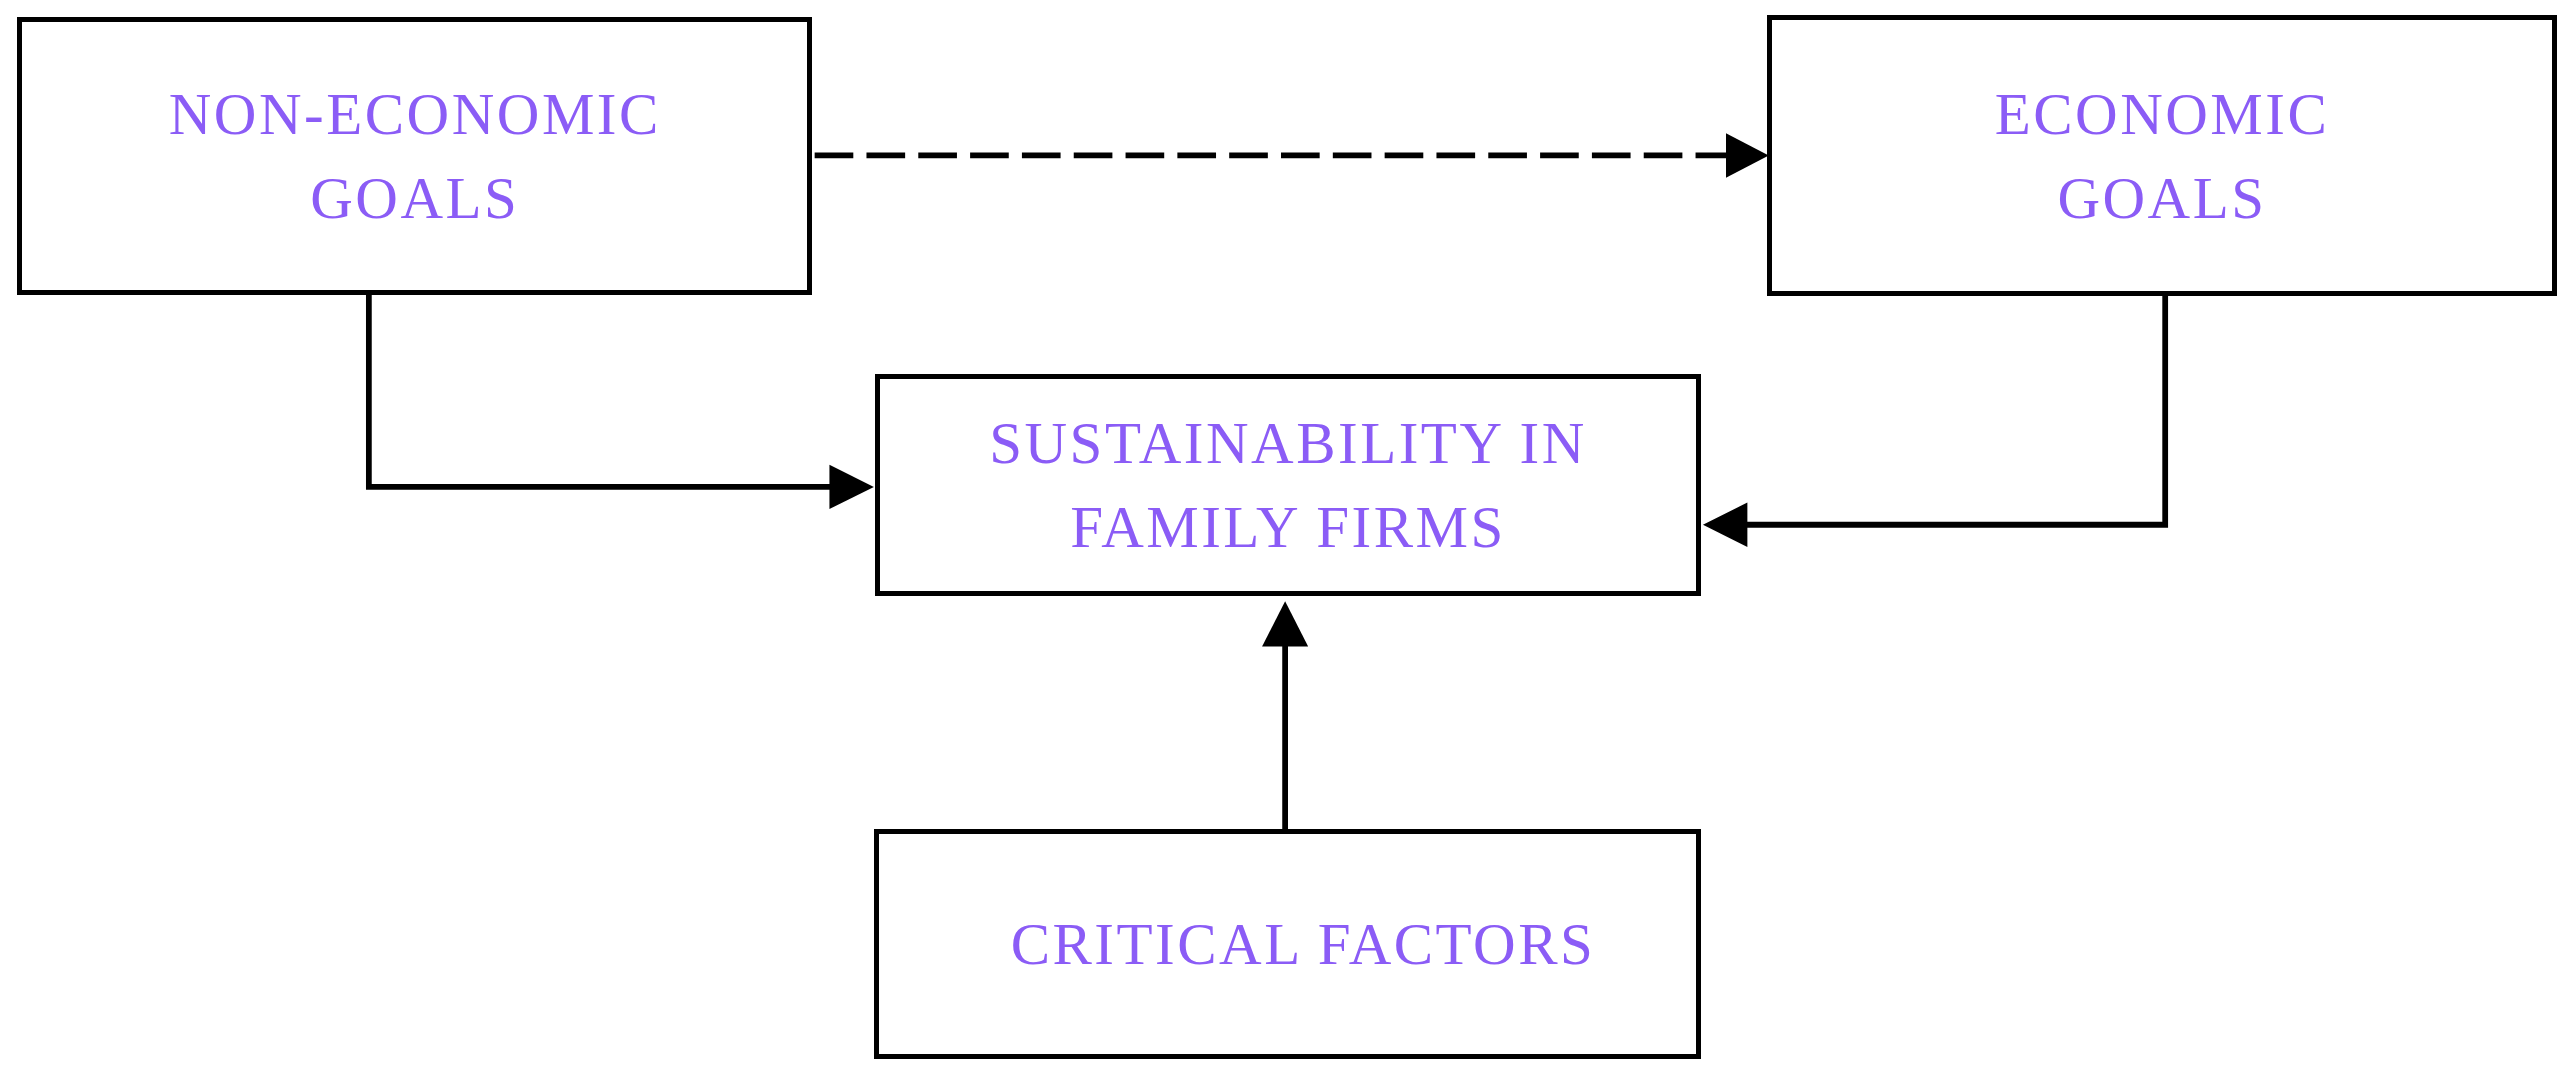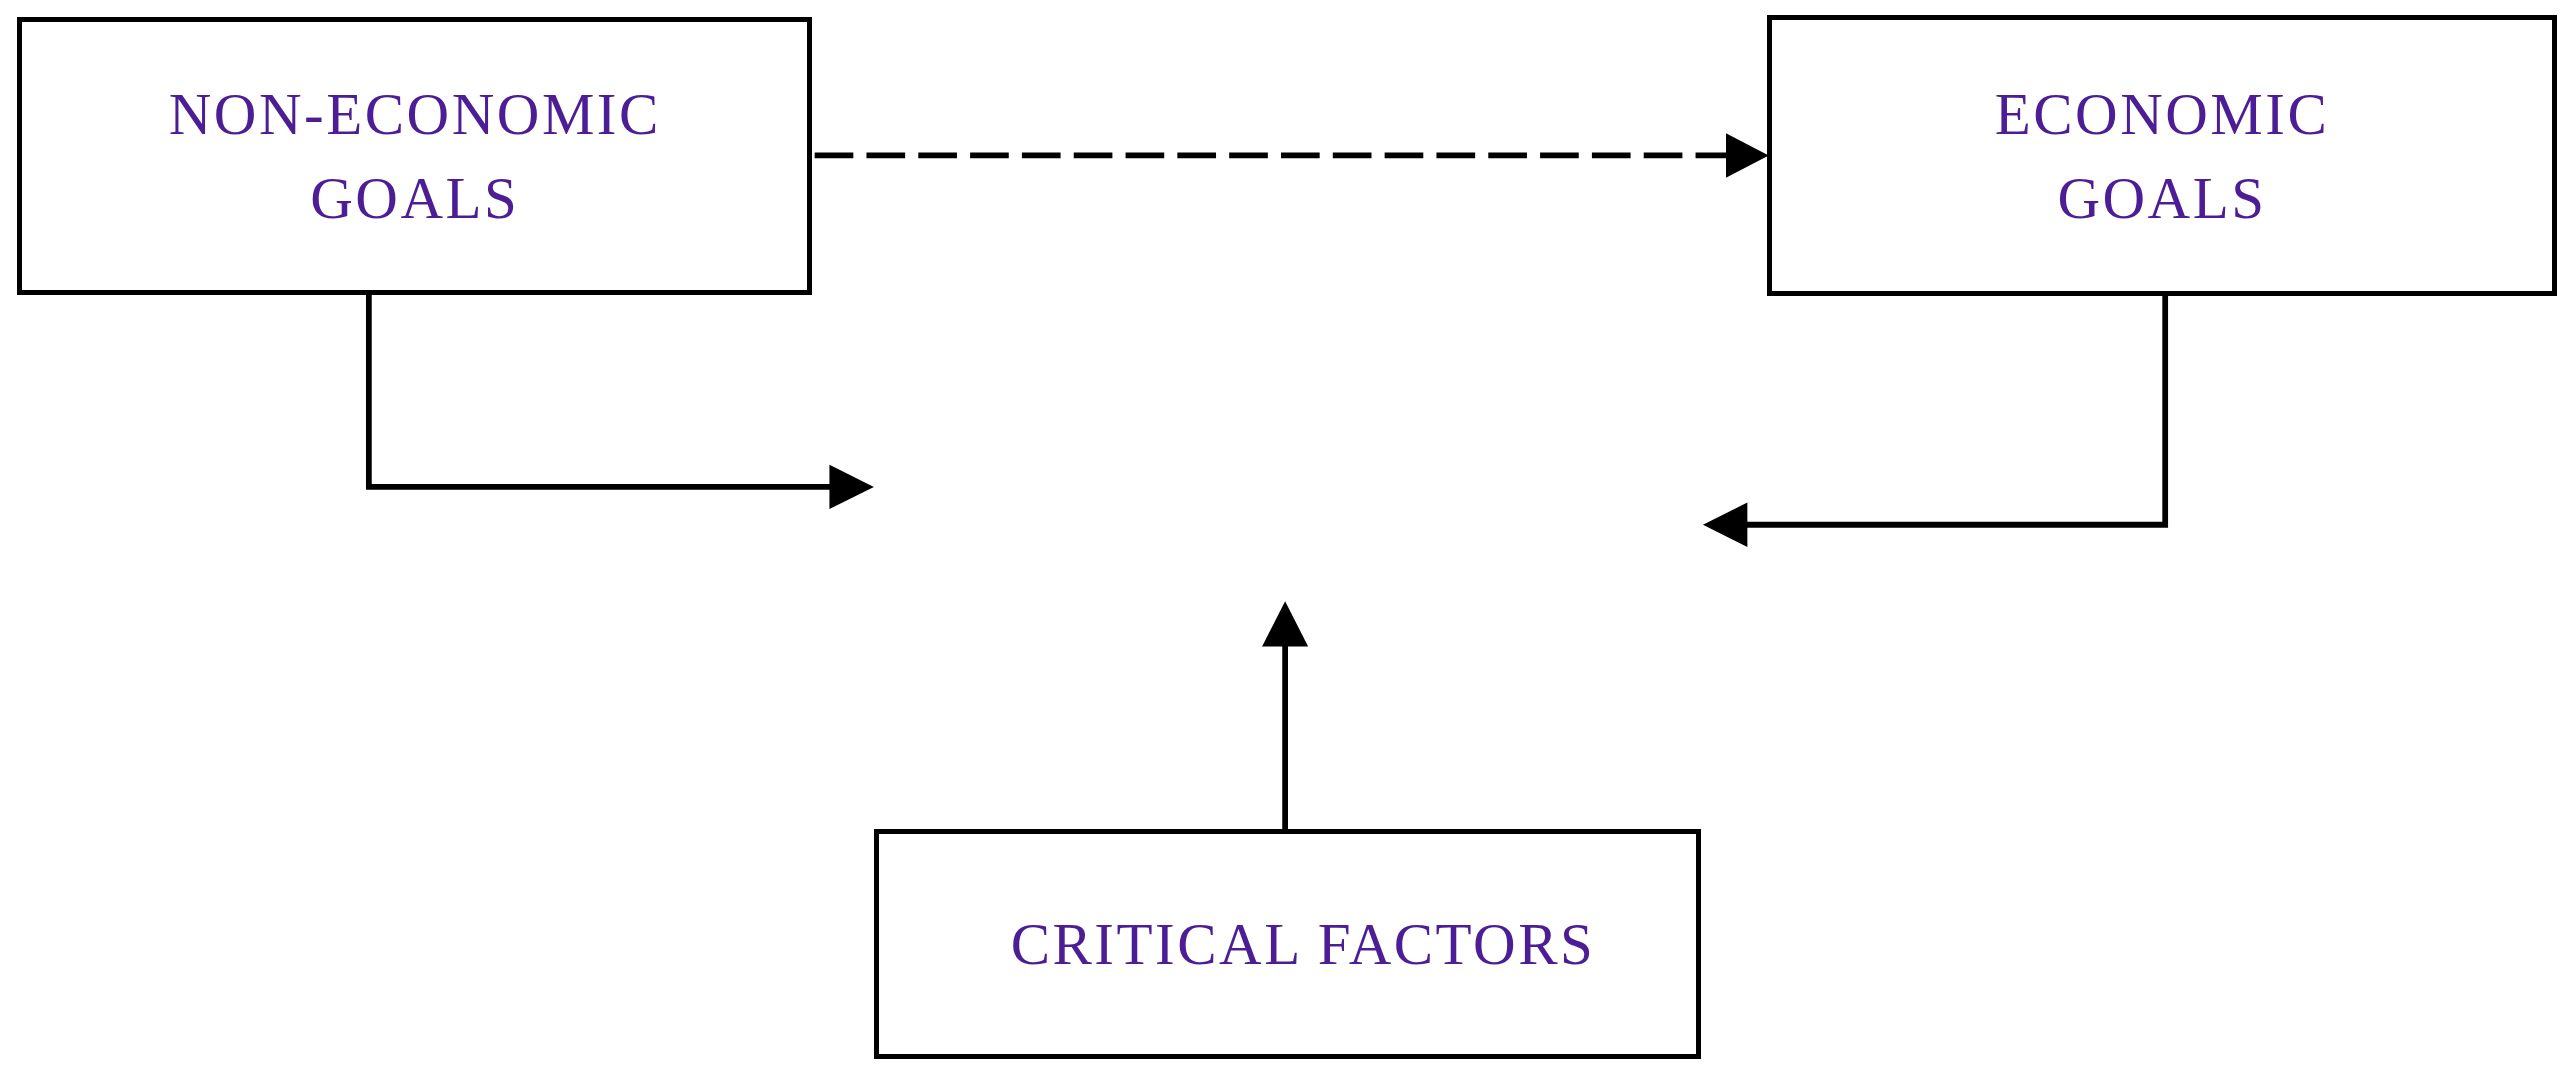--- a/index.html
+++ b/index.html
@@ -44,21 +44,21 @@
       background: #ffffff;
       display: flex;
       align-items: center;
       justify-content: center;
       text-align: center;
     }
     .box-label {
       font-size: 59px;
       line-height: 84px;
       letter-spacing: 2.5px;
-      color: #4c1d95;
+      color: #8b5cf6;
       white-space: pre-line;
     }
     #box-non-economic   { left: 17.3px;   top: 16.5px;   width: 795px;  height: 278px; }
     #box-economic       { left: 1767px; top: 15px;   width: 790px;  height: 281px; }
     #box-sustainability { left: 875px; top: 374px;  width: 826px; height: 222px; }
     #box-critical       { left: 874px; top: 829px; width: 827px; height: 230px; padding-left: 31px; }
   </style>
 </head>
 <body>
 
@@ -91,19 +91,23 @@
   <div class="box" id="box-non-economic">
     <span class="box-label">NON-ECONOMIC
 GOALS</span>
   </div>
 
   <div class="box" id="box-economic">
     <span class="box-label">ECONOMIC
 GOALS</span>
   </div>
 
+  <div class="box" id="box-sustainability">
+    <span class="box-label">SUSTAINABILITY IN
+FAMILY FIRMS</span>
+  </div>
 
   <div class="box" id="box-critical">
     <span class="box-label">CRITICAL FACTORS</span>
   </div>
 
 </div>
 
 
 </body></html>

